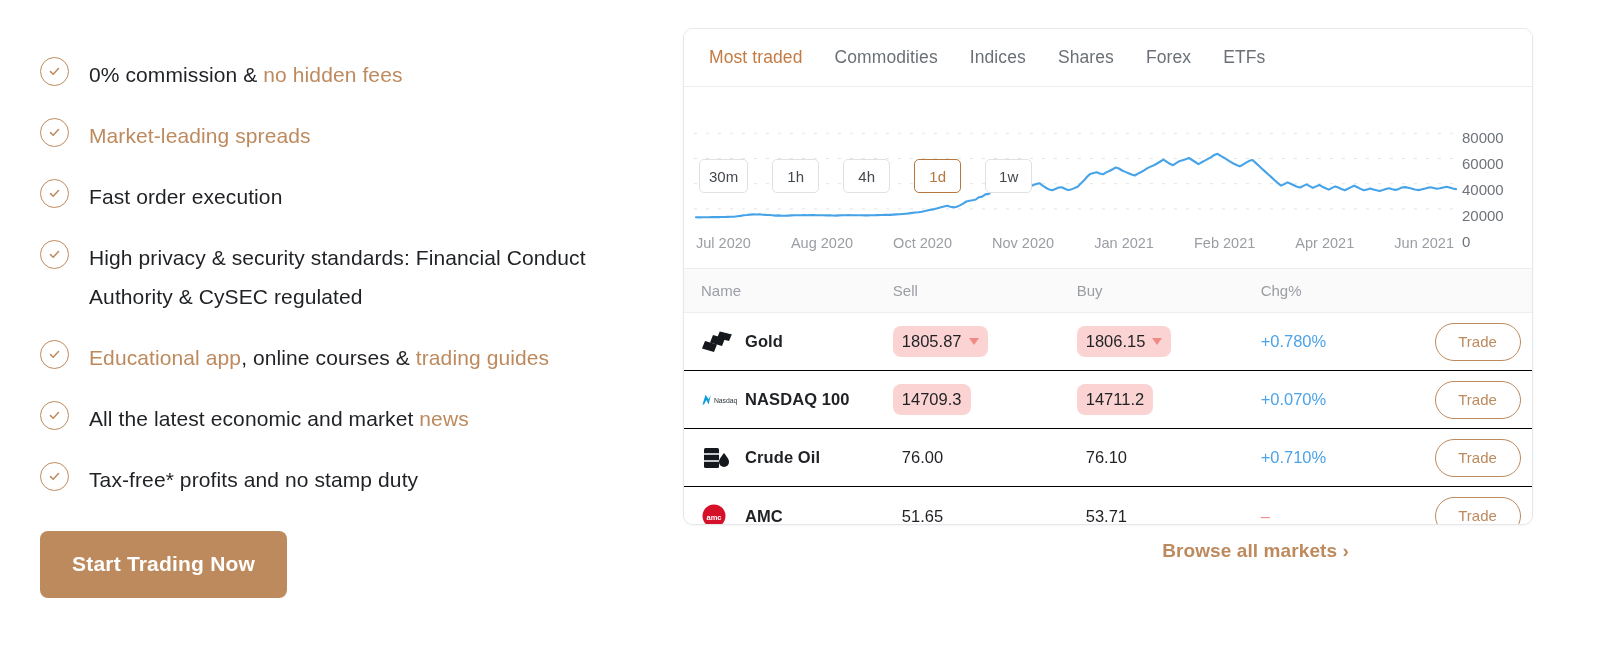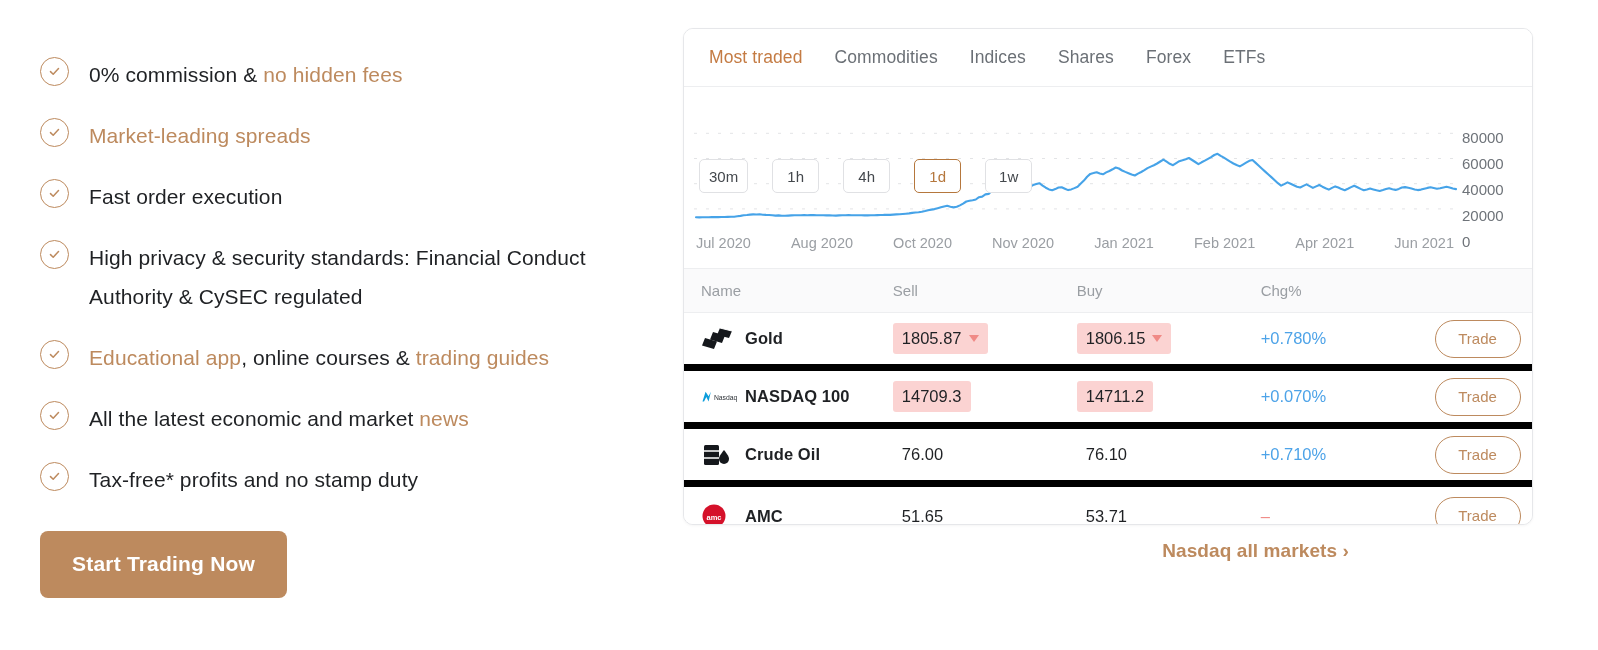--- a/index.html
+++ b/index.html
@@ -154,32 +154,32 @@
   .col-name  { width: 210px; padding-left: 17px; }
   .col-sell  { width: 185px; }
   .col-buy   { width: 185px; }
   .col-chg   { width: 175px; }
   .col-trade { width: 98px; }
 
   .trow {
     height: 58px;
     display: flex;
     align-items: center;
-    border-bottom: 7px solid #000000;
+    border-bottom: 1px solid #000000;
     background: #fff;
   }
   .trow:last-child { border-bottom: none; }
   .asset-cell { display: flex; align-items: center; width: 210px; padding-left: 17px; }
   .asset-icon { width: 44px; flex: 0 0 44px; display: flex; align-items: center; }
   .asset-name { font-size: 16.5px; font-weight: bold; color: #1f2124; letter-spacing: .1px; }
   .price {
     font-size: 16.5px; color: #1f2124;
     display: inline-flex; align-items: center; gap: 7px;
     padding: 6px 9px;
-    border-radius: 3px;
+    border-radius: 8px;
   }
   .price.flash { background: #fbd3d2; }
   .arrow-down {
     width: 0; height: 0;
     border-left: 5.5px solid transparent;
     border-right: 5.5px solid transparent;
     border-top: 7px solid #f08a86;
   }
   .chg { font-size: 16.5px; color: #4da3e8; }
   .chg.flat { color: #f08a86; }
@@ -420,14 +420,14 @@
             </span></div>
           <div class="col-buy"><span class="price">
               <span>53.71</span>
             </span></div>
           <div class="col-chg"><span class="chg flat">–</span></div>
           <div class="col-trade"><button class="trade-btn">Trade</button></div>
         </div>
       </div>
   </div>
 
-  <div class="browse">Nasdaq all markets ›</div>
+  <div class="browse">Browse all markets ›</div>
 </div>
 
 </body></html>

